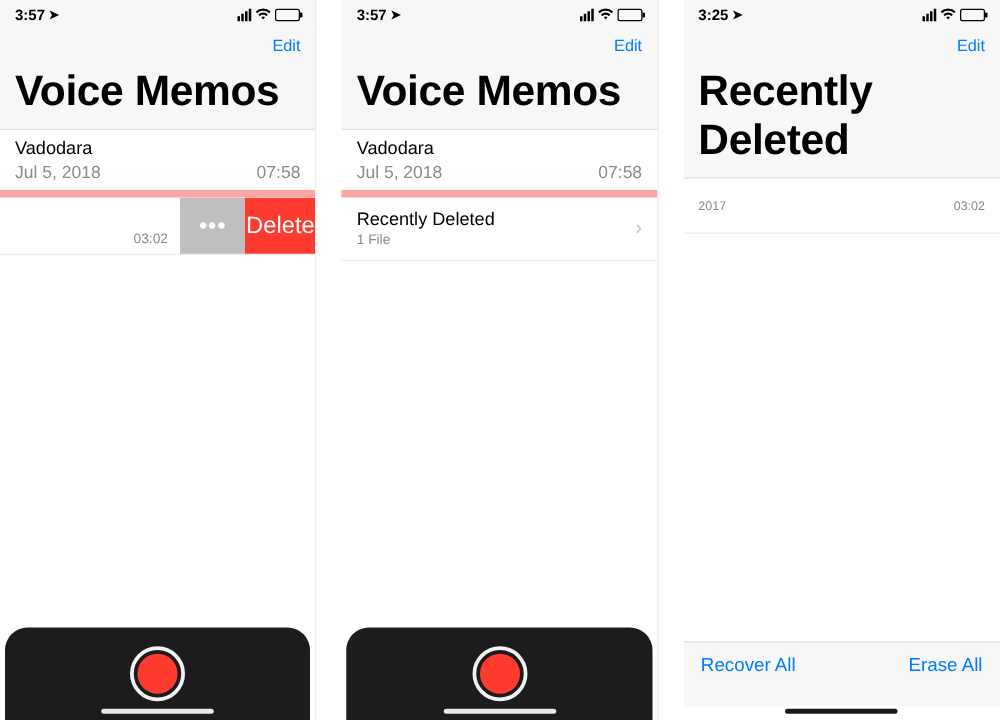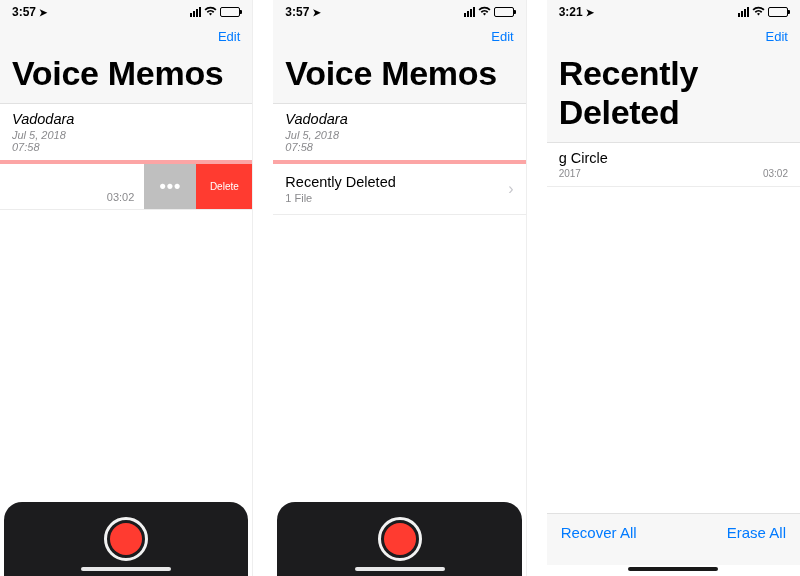--- a/index.html
+++ b/index.html
@@ -45,49 +45,48 @@
       font-size: 34px;
       font-weight: 800;
       color: #000;
       letter-spacing: -0.3px;
       margin-top: 6px;
     }
 
     .row {
       width: 100%;
       background: #fff;
-      border-bottom: 4px solid #fca5a5;
+      border-bottom: 6px solid #fca5a5;
       padding: 7px 12px;
       position: relative;
       display: flex;
       flex-direction: column;
-      font-style: italic;
     }
     .row-title { font-size: 14.5px; color: #000; font-weight: 400; }
-    .row-sub { display: flex; justify-content: space-between; color: #8a8a8d; font-size: 11px; margin-top: 2px; flex-direction: column; }
+    .row-sub { display: flex; justify-content: space-between; color: #8a8a8d; font-size: 14px; margin-top: 2px; }
 
     
     .swipe-row {
       display: flex;
       height: 46px;
       border-bottom: 1px solid #ececec;
       background: #fff;
     }
     .swipe-content { flex: 1; display: flex; align-items: flex-end; justify-content: flex-end; padding: 0 10px 6px 12px; }
     .swipe-time { color: #8a8a8d; font-size: 11px; }
     .more-btn {
       width: 52px;
       background: #bfbfbf;
       display: flex; align-items: center; justify-content: center;
       color: #fff; font-size: 18px; font-weight: 700; letter-spacing: 1px;
     }
     .delete-btn {
       width: 56px; background: #ff3b30;
       display: flex; align-items: center; justify-content: center;
-      color: #fff; font-size: 10px; font-weight: 500;
+      color: #fff; font-size: 19px; font-weight: 500;
     }
 
     .recently-row {
       display: flex; align-items: center; justify-content: space-between;
       padding: 10px 12px; border-bottom: 1px solid #ececec;
     }
     .recently-left .rtitle { font-size: 14.5px; color: #000; }
     .recently-left .rsub { color: #8a8a8d; font-size: 11px; margin-top: 2px; }
     .chevron { color: #c7c7cc; font-size: 16px; }
 
@@ -260,21 +259,21 @@
       <div class="record-outer">
         <div class="record-inner"></div>
       </div>
       <div class="home-indicator"></div>
     </div>
   </div>
 
   <div class="screen">
     <div class="statusbar">
       <div class="status-left">
-        <span>3:21</span>
+        <span>3:25</span>
         <span class="loc-icon">➤</span>
       </div>
       <div class="status-right">
         <span class="signal-icon">
             <span class="sig1"></span>
             <span class="sig2"></span>
             <span class="sig3"></span>
             <span class="sig4"></span>
           </span>
         <span class="wifi-icon">
@@ -286,21 +285,20 @@
       </div>
     </div>
     <div class="header">
       <div class="edit-row">
           <span class="edit-link">Edit</span>
         </div>
       <div class="title">Recently Deleted</div>
     </div>
     <div class="swipe3">
       <div class="swipe3-content">
-        <span class="swipe3-title">g Circle</span>
         <span class="swipe3-sub">
           <span>2017</span>
           <span>03:02</span>
         </span>
       </div>
     </div>
 
     <div class="bottom-bar">
       <span>Recover All</span>
       <span>Erase All</span>

